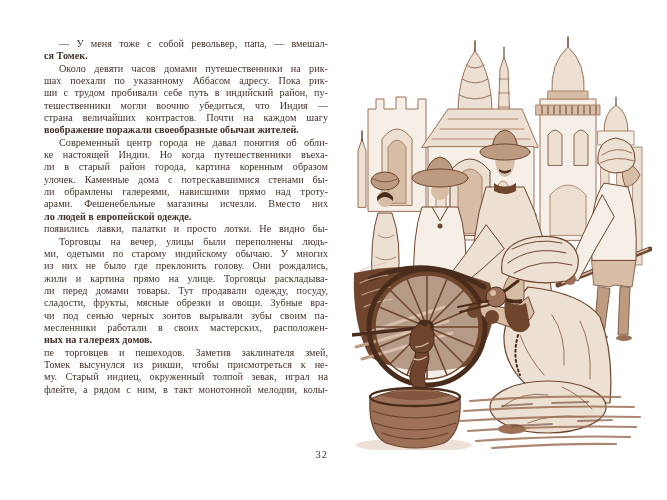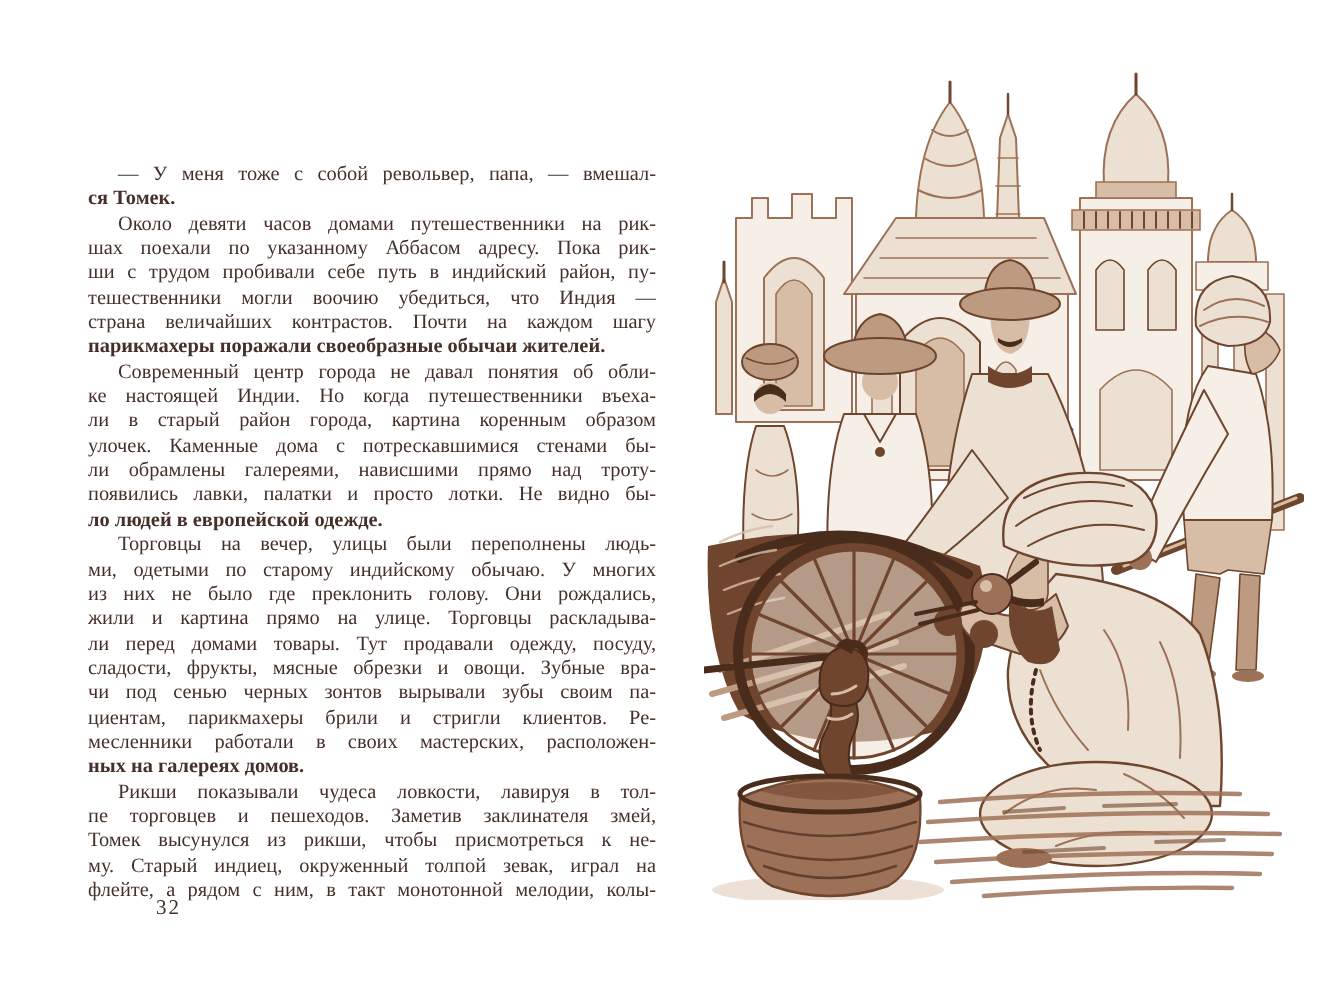--- a/index.html
+++ b/index.html
@@ -6,31 +6,31 @@
   body{
     width:667px;height:500px;overflow:hidden;position:relative;
     background:var(--paper,#fff);
     font-family:"Liberation Serif","DejaVu Serif",serif;
     color:var(--ink,#443029);
   }
   .spread{position:absolute;inset:0;}
   
   .text-column{
     position:absolute;left:44px;top:38px;width:284px;
-    font-size:10.2px;line-height:12.35px;margin-top:44px;
+    font-size:10.2px;line-height:12.35px;
   }
   .line{
     text-align:justify;text-align-last:justify;
     height:12.35px;white-space:nowrap;overflow:visible;
   }
   .line.first{text-indent:15px;}
   .line.last{text-align-last:left;font-weight:bold;}
   .folio{
     position:absolute;left:44px;top:449px;width:284px;
-    text-align:left;font-size:10.5px;letter-spacing:1px;
+    text-align:right;font-size:10.5px;letter-spacing:1px;
     padding-left:34px;box-sizing:border-box;
   }
   
   .illustration{position:absolute;left:352px;top:35px;width:300px;height:415px;}
   svg path,svg circle,svg ellipse,svg rect{stroke-linecap:round;stroke-linejoin:round;}
   .fA{fill:var(--sepia-faint)} .fB{fill:var(--sepia-pale)} .fC{fill:var(--sepia-light)}
   .fD{fill:var(--sepia-soft)} .fE{fill:var(--sepia-mid)} .fF{fill:var(--sepia-dark)}
   .fG{fill:var(--sepia-darkest)}
   .sC{stroke:var(--sepia-light)} .sD{stroke:var(--sepia-soft)} .sE{stroke:var(--sepia-mid)}
   .sF{stroke:var(--sepia-dark)} .sG{stroke:var(--sepia-darkest)}
@@ -43,39 +43,38 @@
 
   <div>
     <div class="text-column">
         <div class="line first">— У меня тоже с собой револьвер, папа, — вмешал-</div>
         <div class="line last">ся Томек.</div>
         <div class="line first">Около девяти часов домами путешественники на рик-</div>
         <div class="line">шах поехали по указанному Аббасом адресу. Пока рик-</div>
         <div class="line">ши с трудом пробивали себе путь в индийский район, пу-</div>
         <div class="line">тешественники могли воочию убедиться, что Индия —</div>
         <div class="line">страна величайших контрастов. Почти на каждом шагу</div>
-        <div class="line last">парикмахеры поражали своеобразные обычаи жителей.</div>
+        <div class="line last">воображение поражали своеобразные обычаи жителей.</div>
         <div class="line first">Современный центр города не давал понятия об обли-</div>
         <div class="line">ке настоящей Индии. Но когда путешественники въеха-</div>
         <div class="line">ли в старый район города, картина коренным образом</div>
         <div class="line">улочек. Каменные дома с потрескавшимися стенами бы-</div>
         <div class="line">ли обрамлены галереями, нависшими прямо над троту-</div>
+        <div class="line">арами. Фешенебельные магазины исчезли. Вместо них</div>
+        <div class="line last">ло людей в европейской одежде.</div>
         <div class="line">появились лавки, палатки и просто лотки. Не видно бы-</div>
-        <div class="line last">ло людей в европейской одежде.</div>
         <div class="line first">Торговцы на вечер, улицы были переполнены людь-</div>
         <div class="line">ми, одетыми по старому индийскому обычаю. У многих</div>
         <div class="line">из них не было где преклонить голову. Они рождались,</div>
         <div class="line">жили и картина прямо на улице. Торговцы раскладыва-</div>
         <div class="line">ли перед домами товары. Тут продавали одежду, посуду,</div>
         <div class="line">сладости, фрукты, мясные обрезки и овощи. Зубные вра-</div>
         <div class="line">чи под сенью черных зонтов вырывали зубы своим па-</div>
-        <div class="line">циентам, парикмахеры брили и стригли клиентов. Ре-</div>
         <div class="line">месленники работали в своих мастерских, расположен-</div>
         <div class="line last">ных на галереях домов.</div>
-        <div class="line first">Рикши показывали чудеса ловкости, лавируя в тол-</div>
         <div class="line">пе торговцев и пешеходов. Заметив заклинателя змей,</div>
         <div class="line">Томек высунулся из рикши, чтобы присмотреться к не-</div>
         <div class="line">му. Старый индиец, окруженный толпой зевак, играл на</div>
         <div class="line">флейте, а рядом с ним, в такт монотонной мелодии, колы-</div>
       </div>
     <div class="folio">32</div>
   </div>
 
   <div class="illustration">
     <svg width="300" height="415" viewBox="0 0 300 415">

